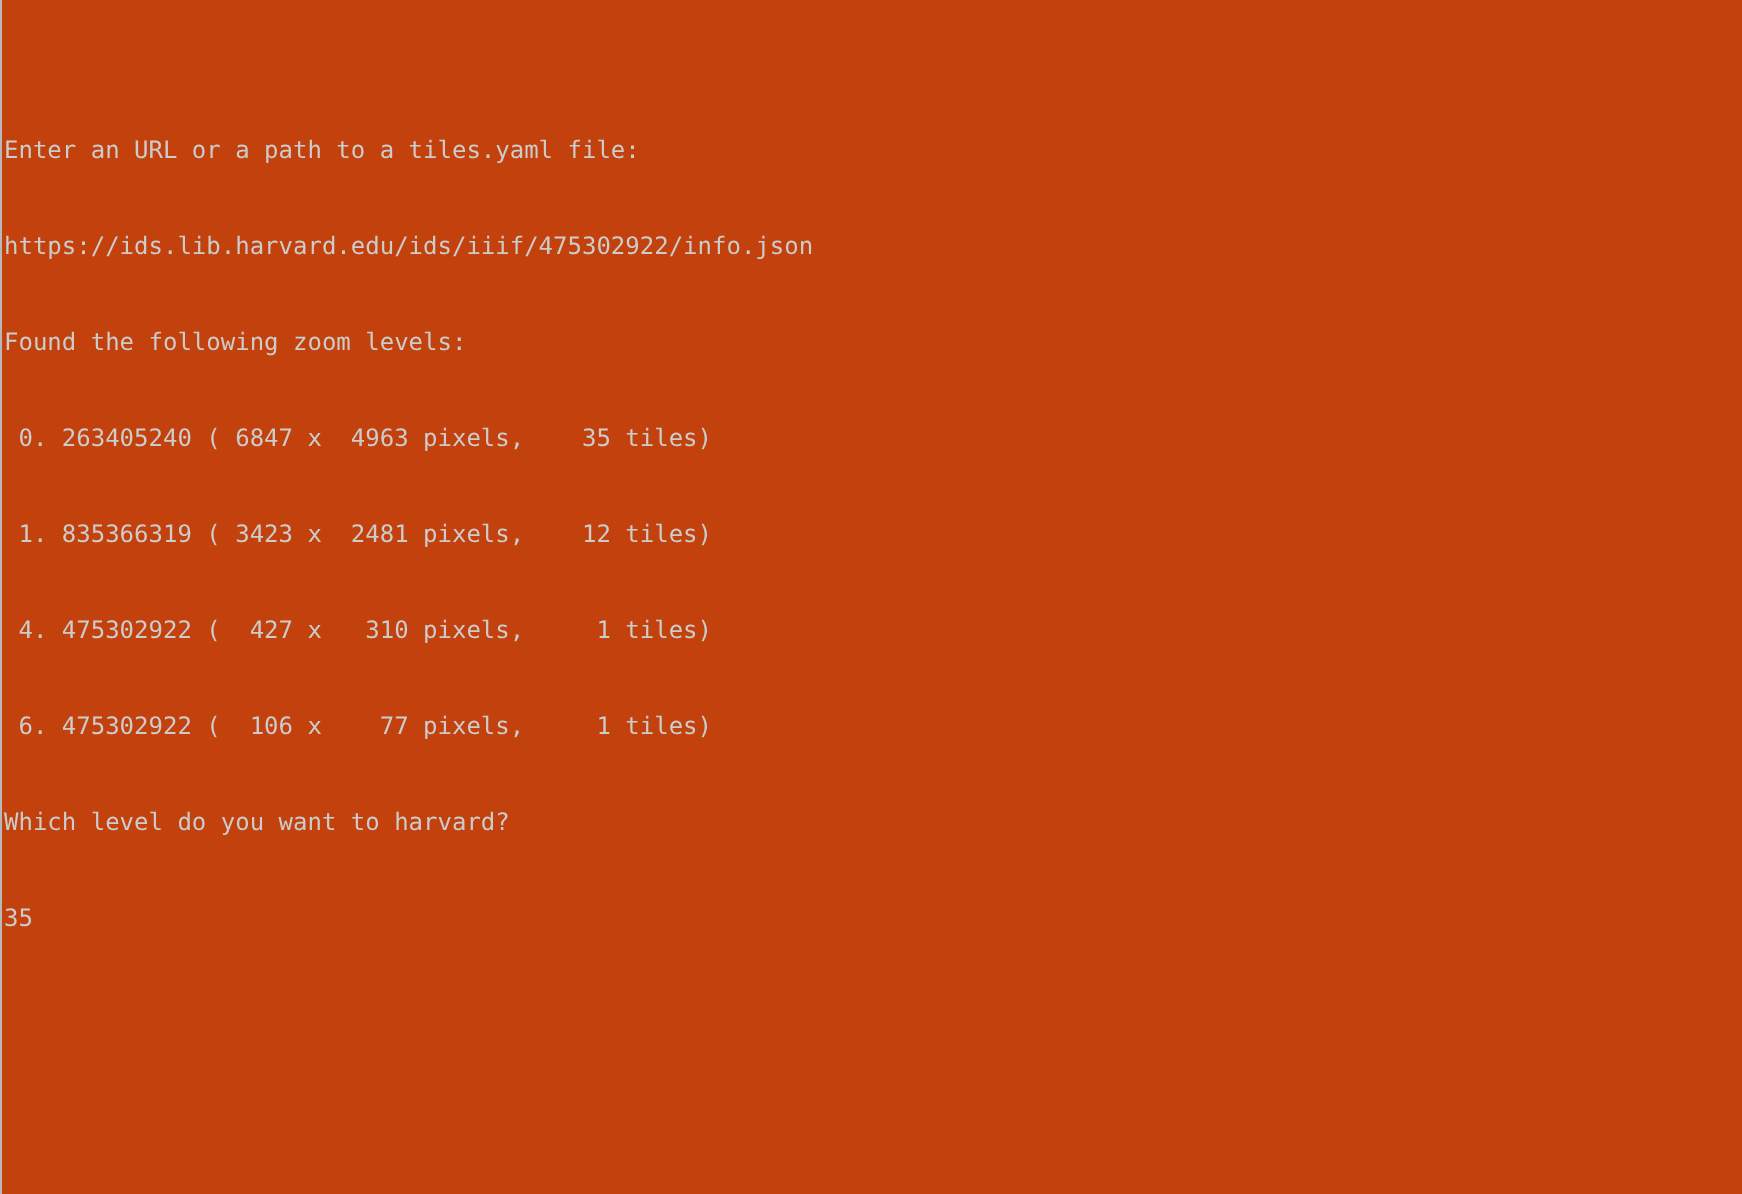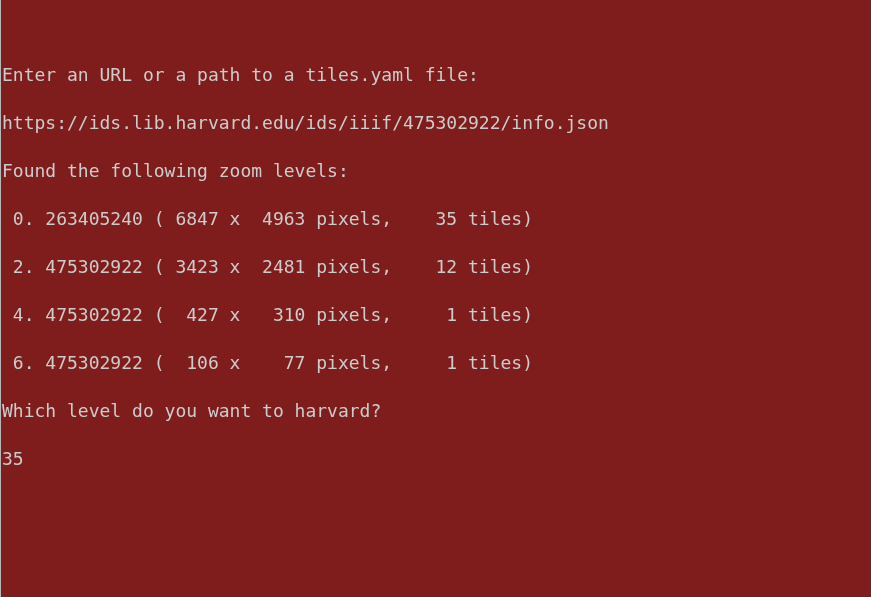--- a/index.html
+++ b/index.html
@@ -4,24 +4,24 @@
 <style>
   html, body {
     margin: 0;
     padding: 0;
     background: #0c0c0c;
   }
   #terminal {
     position: relative;
     width: 871px;
     height: 597px;
-    background: #7f1d1d;
+    background: #c2410c;
     overflow: hidden;
     font-family: "DejaVu Sans Mono", "Liberation Mono", monospace;
-    font-size: 18px;
+    font-size: 12px;
     line-height: 16px;
     letter-spacing: 0px;
     color: #cccccc;
     box-sizing: border-box;
   }
   
   #left-edge {
     position: absolute;
     left: 0;
     top: 0;
@@ -49,21 +49,21 @@
 
 <div id="terminal">
   <div id="left-edge"></div>
   <div id="screen">
 
     
     <div class="line white">Enter an URL or a path to a tiles.yaml file:</div>
     <div class="line white">https://ids.lib.harvard.edu/ids/iiif/475302922/info.json</div>
     <div class="line white">Found the following zoom levels:</div>
     <div class="line white"> 0. 263405240 ( 6847 x  4963 pixels,    35 tiles)</div>
-    <div class="line white"> 2. 475302922 ( 3423 x  2481 pixels,    12 tiles)</div>
+    <div class="line white"> 1. 835366319 ( 3423 x  2481 pixels,    12 tiles)</div>
     <div class="line white"> 4. 475302922 (  427 x   310 pixels,     1 tiles)</div>
     <div class="line white"> 6. 475302922 (  106 x    77 pixels,     1 tiles)</div>
     <div class="line white">Which level do you want to harvard?</div>
     <div class="line white">35</div>
     
     
     
     
     
     

